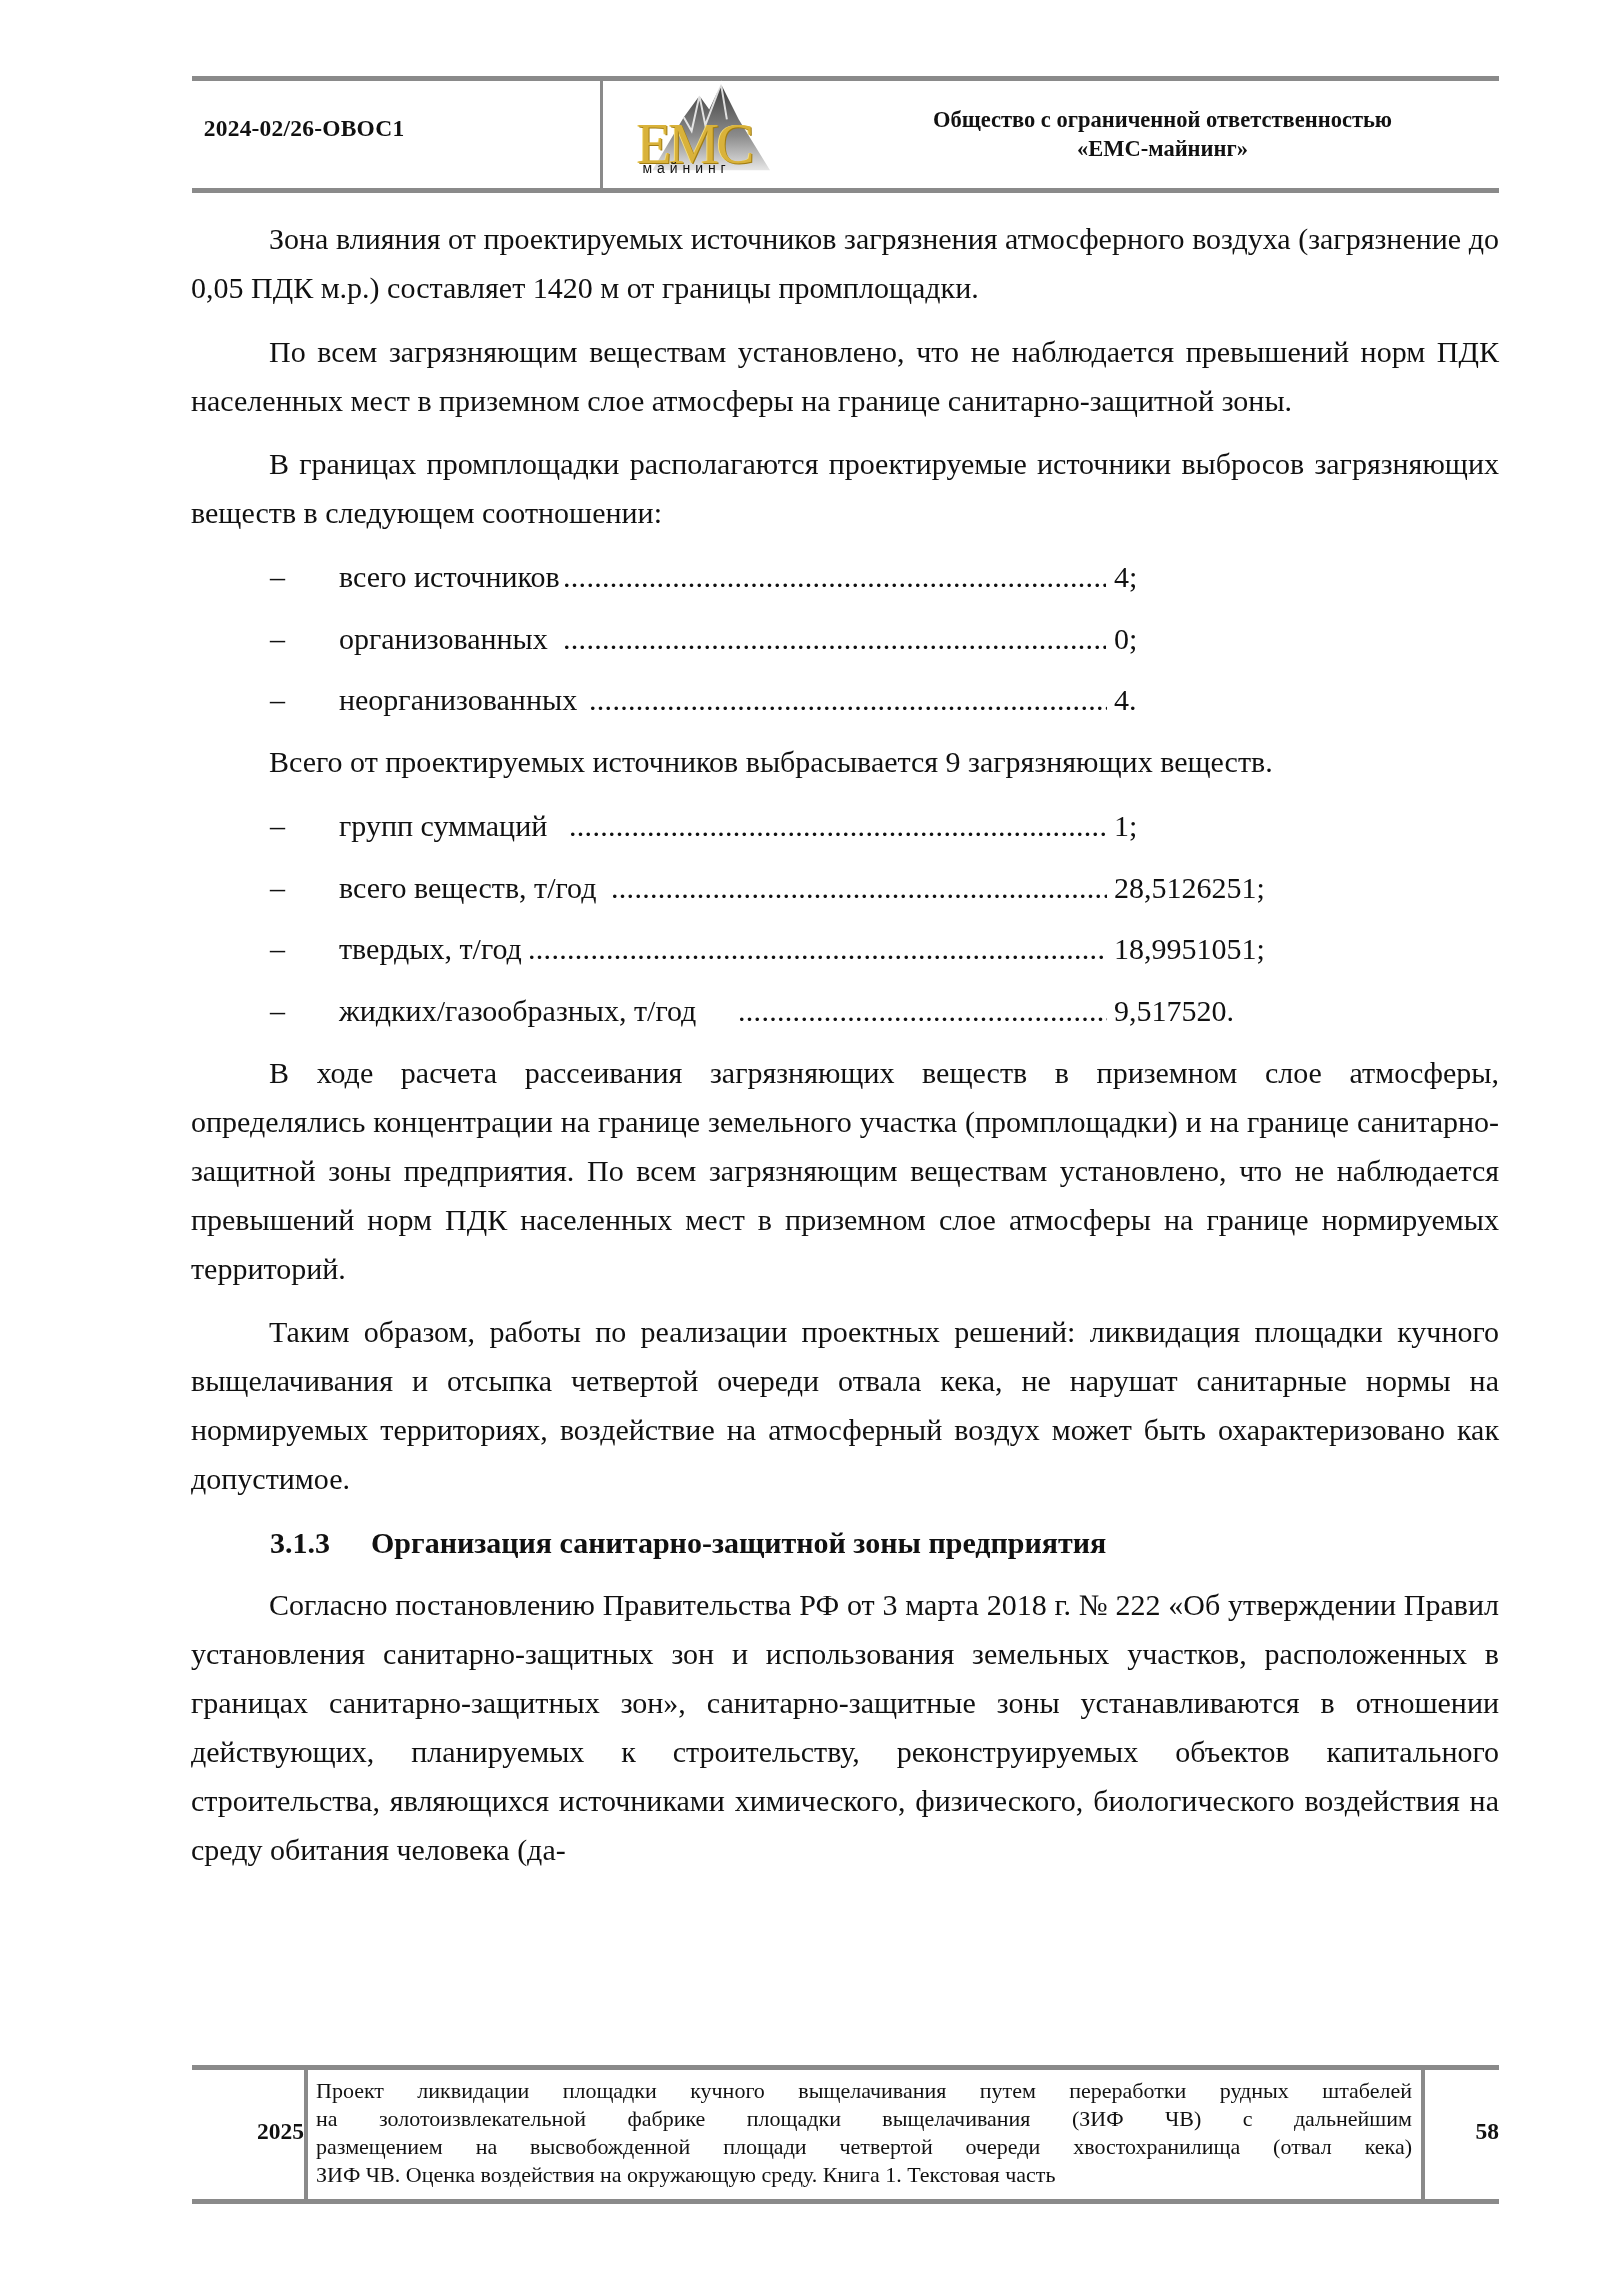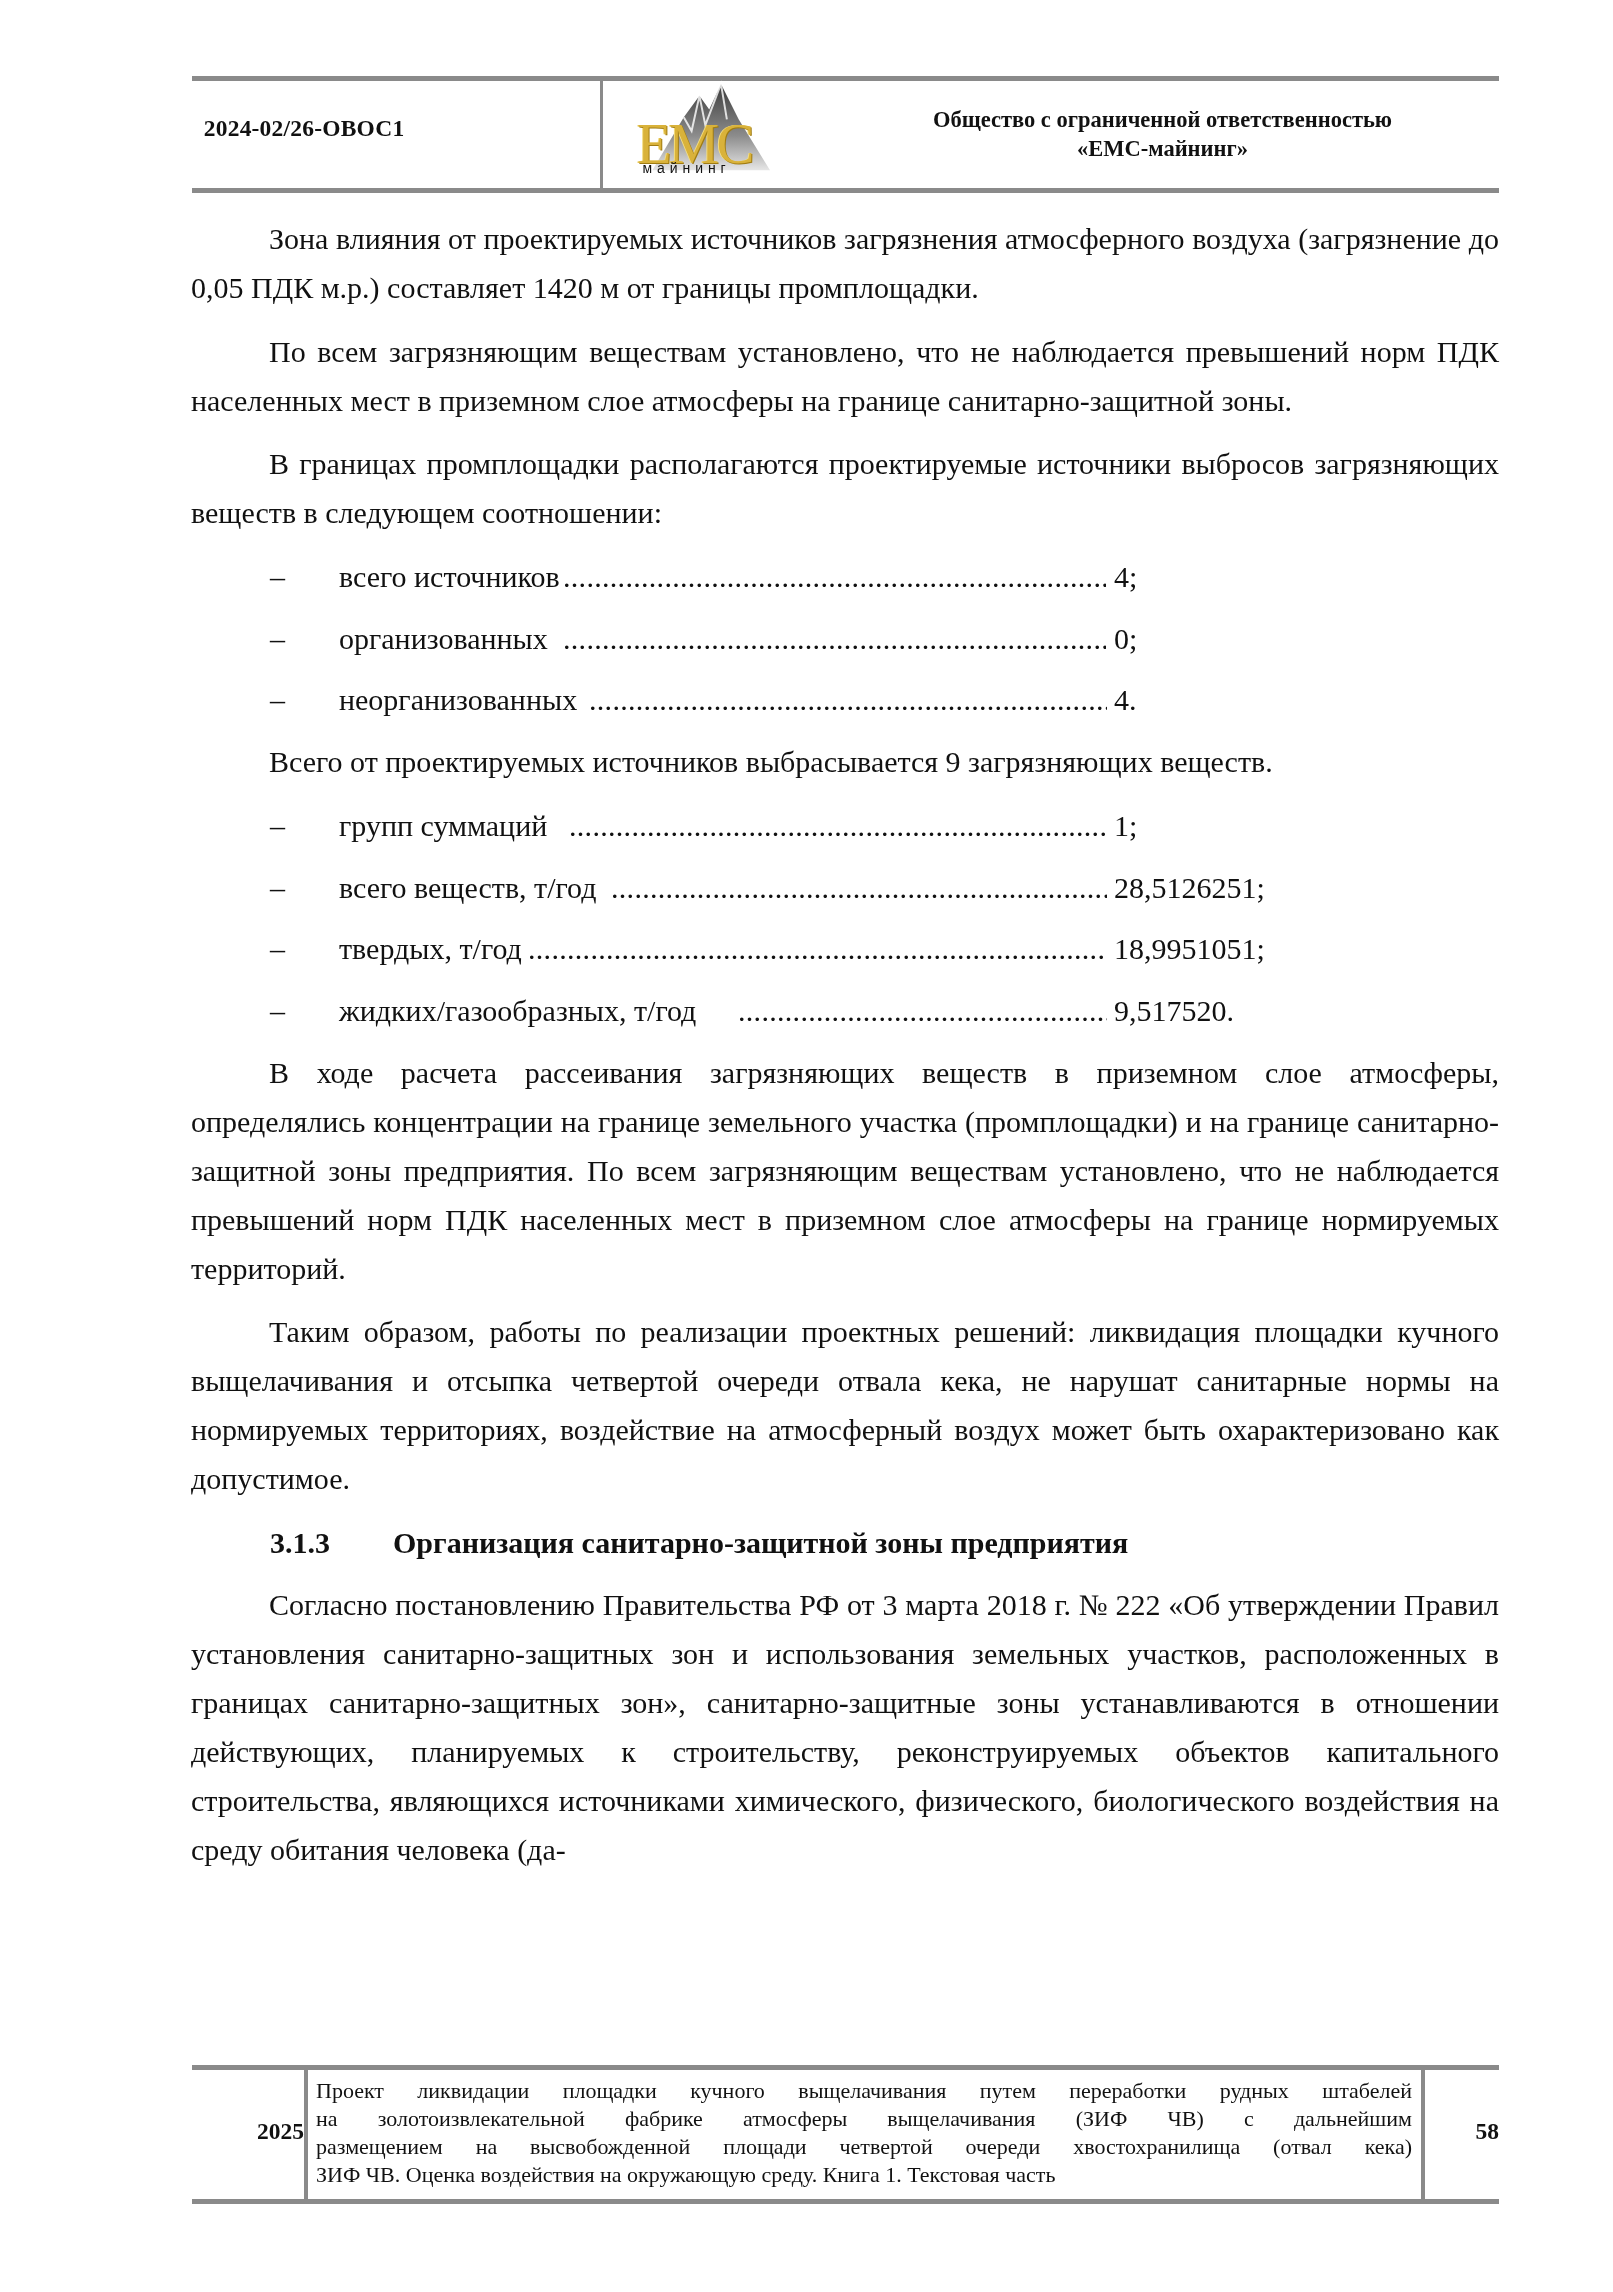--- a/index.html
+++ b/index.html
@@ -27,21 +27,21 @@
   .content { position: absolute; left: 191px; top: 214px; width: 1308px;
              font-size: 30px; line-height: 49px; }
   .p { margin: 0 0 14.7px 0; text-indent: 78px; text-align: justify; }
   .li { position: relative; height: 49px; margin-bottom: 12.7px; white-space: nowrap; }
   .li .dash { position: absolute; left: 79px; top: 0; }
   .li .label { position: absolute; left: 108px; top: 0; margin-left: 40px; }
   .li .leader { position: absolute; top: 0; height: 49px; overflow: hidden; letter-spacing: 0.3px; }
   .li .val { position: absolute; left: 923px; top: 0; }
   .h3 { font-weight: bold; margin: 2px 0 12.7px 0; position: relative; height: 49px; }
   .h3 .num { position: absolute; left: 79px; }
-  .h3 .title { position: absolute; left: 202px; text-align: right; }
+  .h3 .title { position: absolute; left: 180px; text-align: right; }
 
   
   .ftr { position: absolute; left: 192px; top: 2065px; width: 1307px; height: 139px; }
   .ftr .rule-top, .ftr .rule-bot { position: absolute; left: 0; width: 100%; height: 4.9px; background: #8a8a8a; }
   .ftr .rule-top { top: 0; }
   .ftr .rule-bot { bottom: 0; }
   .ftr .vdiv1 { position: absolute; left: 112px; top: 2.9px; bottom: 2.9px; width: 3.9px; background: #8a8a8a; }
   .ftr .vdiv2 { position: absolute; left: 1229px; top: 2.9px; bottom: 2.9px; width: 3.9px; background: #8a8a8a; }
   .ftr .year { position: absolute; left: 0; width: 112px; top: 53px; text-align: right; font-weight: bold; font-size: 23.5px; }
   .ftr .page { position: absolute; left: 1233px; width: 74px; top: 53px; text-align: right; font-weight: bold; font-size: 23.5px; }
@@ -143,21 +143,21 @@
 
   <p class="p">Согласно постановлению Правительства РФ от 3 марта 2018 г. № 222 «Об утверждении Правил установления санитарно-защитных зон и использования земельных участков, расположенных в границах санитарно-защитных зон», санитарно-защитные зоны устанавливаются в отношении действующих, планируемых к строительству, реконструируемых объектов капитального строительства, являющихся источниками химического, физического, биологического воздействия на среду обитания человека (да-</p>
 </div>
 
 <div class="ftr">
   <div class="rule-top"></div>
   <div class="year">2025</div>
   <div class="vdiv1"></div>
   <div class="desc">
     <div>Проект ликвидации площадки кучного выщелачивания путем переработки рудных штабелей</div>
-    <div>на золотоизвлекательной фабрике атмосферы выщелачивания (ЗИФ ЧВ) с дальнейшим</div>
+    <div>на золотоизвлекательной фабрике площадки выщелачивания (ЗИФ ЧВ) с дальнейшим</div>
     <div>размещением на высвобожденной площади четвертой очереди хвостохранилища (отвал кека)</div>
     <div class="last">ЗИФ ЧВ. Оценка воздействия на окружающую среду. Книга 1. Текстовая часть</div>
   </div>
   <div class="vdiv2"></div>
   <div class="page">58</div>
   <div class="rule-bot"></div>
 </div>
 
 
 </body></html>

